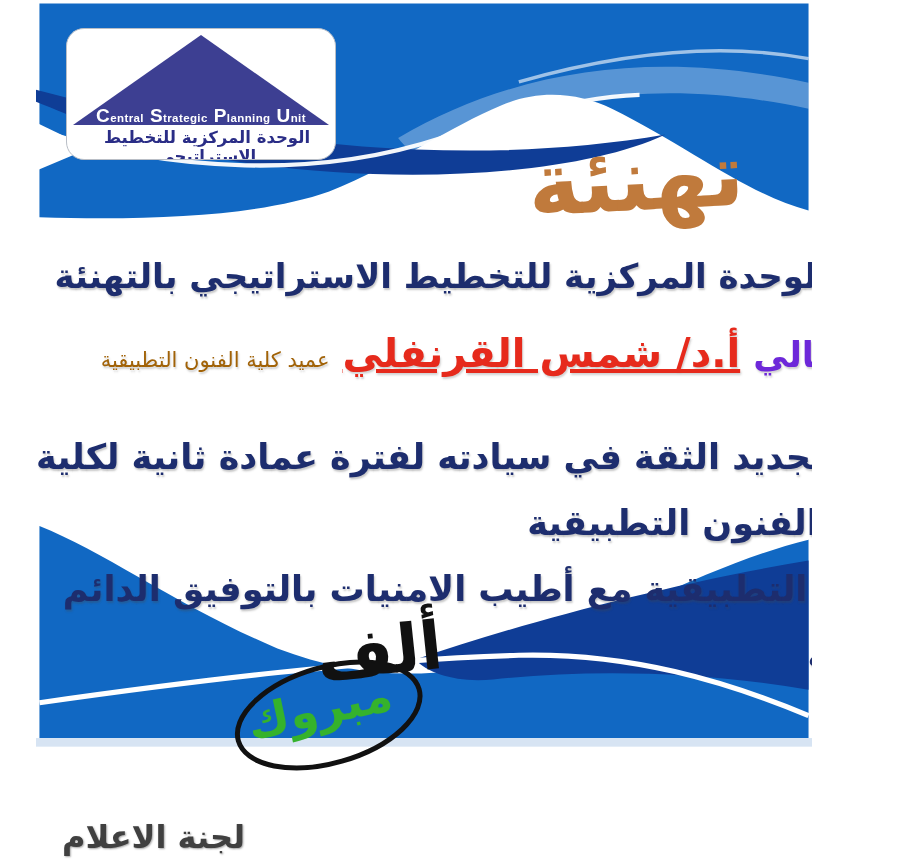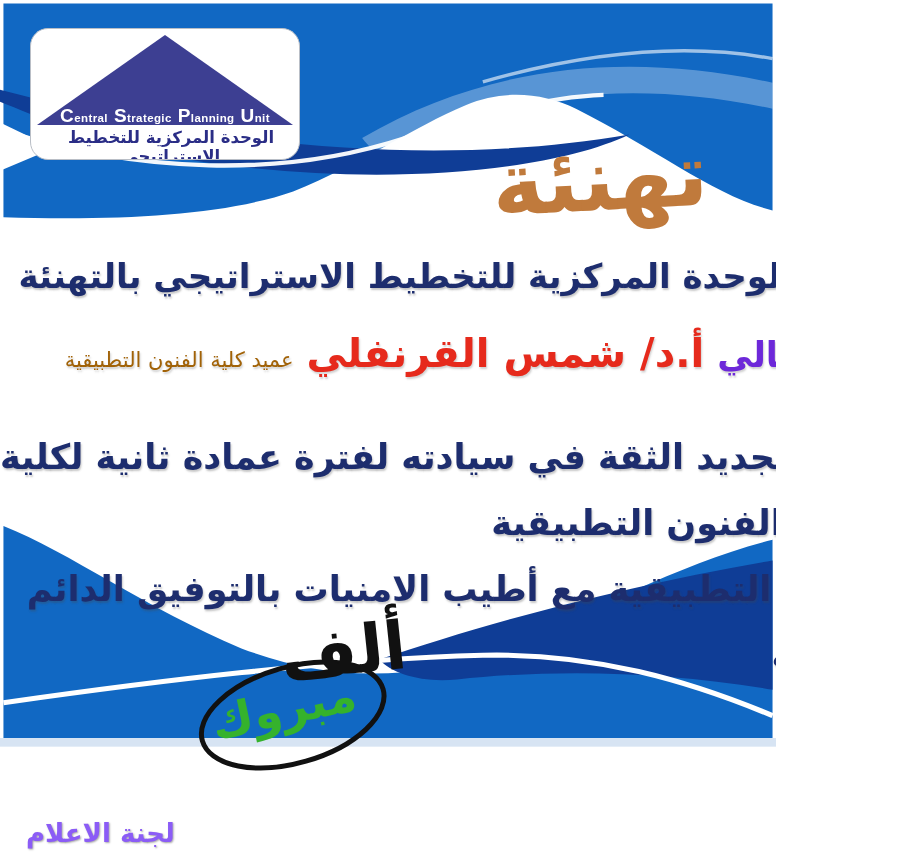--- a/index.html
+++ b/index.html
@@ -1,18 +1,18 @@
 <!DOCTYPE html>
 <html lang="ar"><head>
 <meta charset="utf-8">
 <style>
   html,body { margin:0; padding:0; background:#fff; }
   .poster {
     position:relative; width:776px; height:866px; background:#ffffff;
-    overflow:hidden; font-family:"DejaVu Sans", sans-serif;
+    overflow:hidden; font-family:"DejaVu Sans", sans-serif;margin-left:36px;
   }
   .bg { position:absolute; inset:0; }
 
   
   .cspu-logo {
     position:absolute; left:30px; top:28px; width:268px; height:130px;
     background:#fff; border:1px solid #b9bec6; border-radius:18px; overflow:hidden;
   }
   .cspu-tri { position:absolute; inset:0; }
   .cspu-english {
@@ -42,21 +42,21 @@
   .intro {
     position:absolute; left:0; top:256px; width:900px; text-align:right;
     color:#1d2d6e; font-weight:bold; font-size:34px;
     text-shadow:1px 2px 2px rgba(70,70,70,.3);
   }
   .name-line {
     position:absolute; left:0; top:330px; width:900px; text-align:center;
     white-space:nowrap; text-shadow:1px 2px 2px rgba(70,70,70,.25);
   }
   .name-line .honorific { color:#6d28d9; font-weight:bold; font-size:35px; }
-  .name-line .recipient { color:#e62a1c; font-weight:bold; font-size:40px; margin:0 8px; }
+  .name-line .recipient { color:#e62a1c; font-weight:bold; font-size:40px; margin:0 8px;text-decoration:underline; }
   .name-line .title { color:#a16207; font-weight:normal; font-size:21px; }
   .body-text {
     position:absolute; left:0; top:424px; width:900px; text-align:right;
     color:#1d2d6e; font-weight:bold; font-size:35px; line-height:66px;
     text-shadow:1px 2px 2px rgba(70,70,70,.3);
   }
 
   
   .mabrouk {
     position:absolute; left:192px; top:640px; width:220px; height:135px;
@@ -68,22 +68,22 @@
     color:#35b22c; font-weight:bold; font-size:46px; direction:rtl;
     transform:rotate(-6deg);
   }
   .mabrouk-alef {
     position:absolute; right:0px; top:-16px;
     color:#111; font-weight:bold; font-size:66px; direction:rtl; line-height:1;
   }
 
   
   .footer-committee {
-    position:absolute; left:26px; top:818px; color:#8b5cf6; font-weight:bold;
-    font-size:26px; direction:rtl; text-shadow:1px 1px 2px rgba(0,0,0,.35);
+    position:absolute; left:26px; top:818px; color:#404040; font-weight:bold;
+    font-size:32px; direction:rtl; text-shadow:1px 1px 2px rgba(0,0,0,.35);
   }
 </style>
 </head>
 <body>
 
 <div class="poster">
 
   <svg class="bg" viewBox="0 0 900 866" aria-hidden="true">
 
     <path d="M4,4 L896,4 L896,244 C830,228 760,172 668,126 C630,108 585,103 540,122 C480,147 420,190 340,222 C260,250 140,256 4,252 Z" fill="#1168c3"></path>

